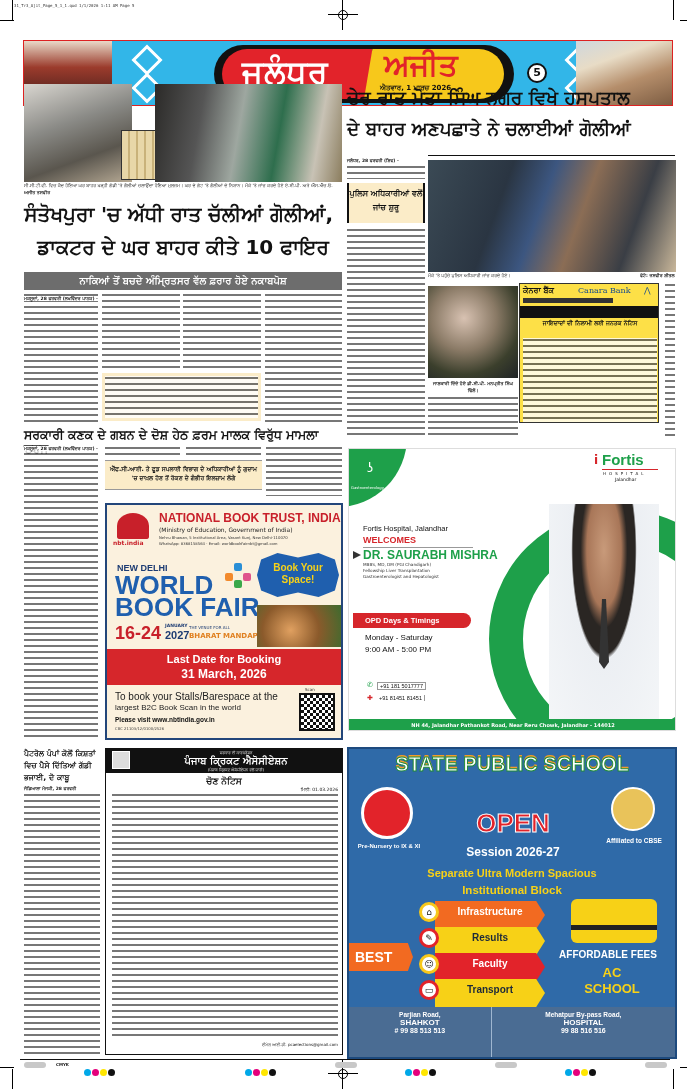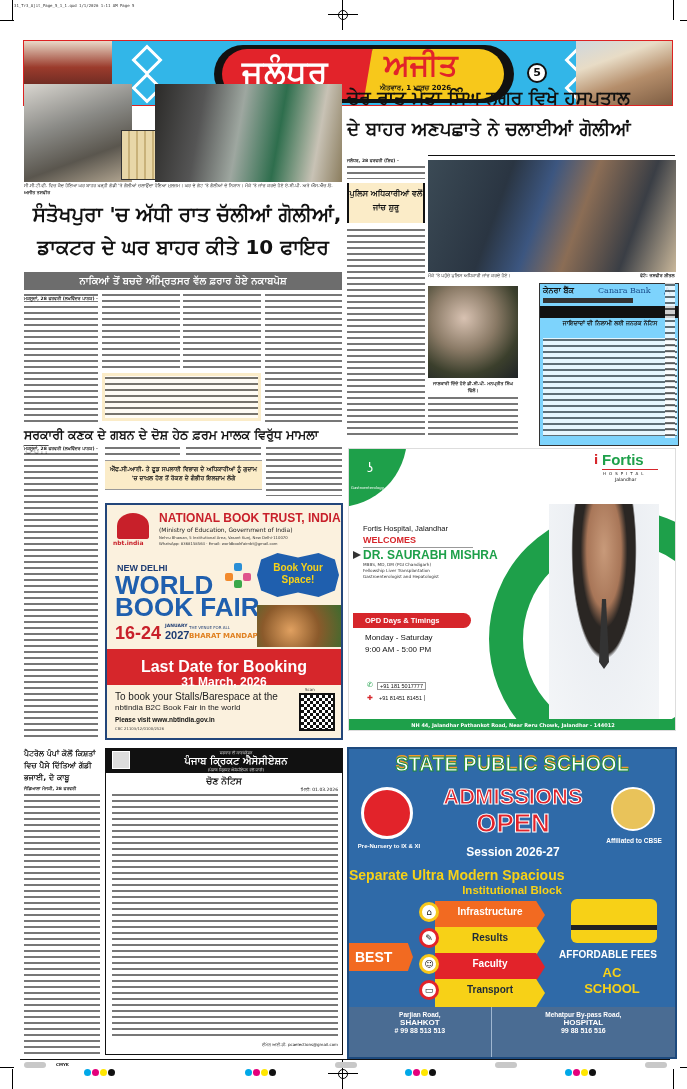--- a/index.html
+++ b/index.html
@@ -31,21 +31,21 @@
 .txt:after{content:""}
 .lines{background:repeating-linear-gradient(#fff 0 1px,#555 1px 3px,#fff 3px 6px);opacity:.8}
 .img{background:#888}
 .cap{font-size:4.6px;line-height:6.5px;color:#111;overflow:hidden}
 .rule{background:#111}
 
 .nbt{left:105px;top:503px;width:238px;height:237px;border:2px solid #23467a;background:#fbf1de;overflow:hidden}
 .fortis{left:348px;top:448px;width:328px;height:283px;background:#fff;border:1px solid #ddd;overflow:hidden}
 .sps{left:347px;top:747px;width:330px;height:312px;background:#2f6aa8;border:2px solid #1d4a7e;overflow:hidden}
 .notice{left:105px;top:748px;width:238px;height:307px;border:1.5px solid #111;background:#fff;overflow:hidden}
-.canara{left:539px;top:283px;width:140px;height:163px;border:1px solid #333;background:#7dd3fc;overflow:hidden}
+.canara{left:519px;top:283px;width:140px;height:140px;border:1px solid #333;background:#fde047;overflow:hidden}
 .arrow{height:28px;clip-path:polygon(0 0,92% 0,100% 50%,92% 100%,0 100%)}
 .hex{width:20px;height:20px;border-radius:50%;border:3px solid #f7c81b;background:#fff;font-size:9px;text-align:center;line-height:14px}
 .dots span{display:inline-block;width:7px;height:7px;border-radius:50%;margin-right:1px}
 </style>
 </head>
 <body>
 
 <div class="abs slug">31_Tr3_Ajit_Page_5_1_1.qxd  1/1/2026  1:11 AM  Page 5</div>
 <div class="abs reg" style="left:328px;top:0">
     <span></span>
@@ -79,21 +79,21 @@
     <div class="abs date">ਐਤਵਾਰ, 1 ਮਾਰਚ 2026</div>
   </div>
   <div class="abs pg">5</div>
 </div>
 
 <div class="abs img" style="left:24px;top:84px;width:108px;height:98px;background:linear-gradient(160deg,#d9d6d0,#8a8a86 40%,#5a564e 70%,#b7aa95)"></div>
 <div class="abs img" style="left:121px;top:130px;width:68px;height:50px;background:repeating-linear-gradient(90deg,#e8d7a8 0 6px,#c9b27a 6px 8px);border:1px solid #333"></div>
 <div class="abs img" style="left:155px;top:84px;width:187px;height:98px;background:linear-gradient(100deg,#2b2a28 0,#555 25%,#9ea7a0 45%,#2e6e4d 65%,#c8c2b5 85%,#8b7d5e)"></div>
 <div class="abs cap" style="left:24px;top:183px;width:316px;height:14px"><span>ਸੀ.ਸੀ.ਟੀ.ਵੀ. ਵਿਚ ਕੈਦ ਹੋਇਆ ਘਰ ਬਾਹਰ ਖੜ੍ਹੀ ਗੱਡੀ 'ਤੇ ਗੋਲੀਆਂ ਚਲਾਉਂਦਾ ਹੋਇਆ ਮੁਲਜ਼ਮ। ਘਰ ਦੇ ਗੇਟ 'ਤੇ ਗੋਲੀਆਂ ਦੇ ਨਿਸ਼ਾਨ। ਮੌਕੇ 'ਤੇ ਜਾਂਚ ਕਰਦੇ ਹੋਏ ਏ.ਸੀ.ਪੀ. ਅਤੇ ਐੱਸ.ਐੱਚ.ਓ.</span> <b>ਅਜੀਤ ਤਸਵੀਰ</b></div>
 
-<div class="abs head" style="left:28px;top:203px;width:318px;font-size:20px;text-align:center">ਸੰਤੋਖਪੁਰਾ 'ਚ ਅੱਧੀ ਰਾਤ ਚੱਲੀਆਂ ਗੋਲੀਆਂ,</div>
+<div class="abs head" style="left:15px;top:203px;width:318px;font-size:20px;text-align:right">ਸੰਤੋਖਪੁਰਾ 'ਚ ਅੱਧੀ ਰਾਤ ਚੱਲੀਆਂ ਗੋਲੀਆਂ,</div>
 <div class="abs head" style="left:24px;top:236px;width:318px;font-size:20px;text-align:center">ਡਾਕਟਰ ਦੇ ਘਰ ਬਾਹਰ ਕੀਤੇ 10 ਫਾਇਰ</div>
 <div class="abs" style="left:24px;top:272px;width:318px;height:18px;background:#6d6d6d;color:#fff;font-size:10px;font-weight:bold;text-align:center;line-height:18px">ਨਾਕਿਆਂ ਤੋਂ ਬਚਦੇ ਅੰਮ੍ਰਿਤਸਰ ਵੱਲ ਫ਼ਰਾਰ ਹੋਏ ਨਕਾਬਪੋਸ਼</div>
 
 <div class="abs txt lines" style="left:24px;top:293px;width:74px;height:130px"></div>
 <div class="abs txt lines" style="left:102px;top:293px;width:78px;height:76px"></div>
 <div class="abs txt lines" style="left:183px;top:293px;width:78px;height:76px"></div>
 <div class="abs txt lines" style="left:265px;top:293px;width:77px;height:130px"></div>
 <div class="abs" style="left:102px;top:373px;width:159px;height:48px;background:#fbecc8;padding:3px">
   <div class="txt lines" style="width:100%;height:100%"></div>
 </div>
@@ -124,25 +124,25 @@
     <span class="abs" style="left:9px;top:17px;width:8px;height:8px;background:#3aa84a;border-radius:2px"></span>
   </div>
   <div class="abs" style="left:150px;top:48px;width:82px;height:44px;background:#1f5fae;clip-path:polygon(5% 15%,25% 0,50% 10%,75% 0,95% 15%,100% 50%,95% 85%,75% 100%,50% 90%,25% 100%,5% 85%,0 50%);color:#f7d117;font-weight:bold;font-size:10px;text-align:center;padding-top:9px;line-height:12px;font-family:'Liberation Sans',sans-serif">Book Your Space!</div>
   <div class="abs" style="left:8px;top:118px;font-size:18px;font-weight:bold;color:#c8202a;font-family:'Liberation Sans',sans-serif">16-24</div>
   <div class="abs" style="left:58px;top:118px;font-size:4.5px;font-weight:bold;color:#1d3c73">JANUARY</div>
   <div class="abs" style="left:58px;top:124px;font-size:11px;font-weight:bold;color:#1d3c73;font-family:'Liberation Sans',sans-serif">2027</div>
   <div class="abs" style="left:82px;top:120px;font-size:4px;color:#1d3c73">THE VENUE FOR ALL</div>
   <div class="abs" style="left:82px;top:127px;font-size:7px;font-weight:bold;color:#e08020">BHARAT MANDAPAM</div>
   <div class="abs" style="left:150px;top:100px;width:84px;height:42px;background:radial-gradient(circle at 40% 60%,#e0a060,#8b5a2b 50%,#3d6b2e)"></div>
   <div class="abs" style="left:0;top:144px;width:234px;height:36px;background:#d6262b;color:#fff;text-align:center;font-weight:bold;font-family:'Liberation Sans',sans-serif">
-    <div style="font-size:16px;line-height:16px;padding-top:10px">Last Date for Booking</div>
+    <div style="font-size:11px;line-height:16px;padding-top:2px">Last Date for Booking</div>
     <div style="font-size:12px;line-height:15px">31 March, 2026</div>
   </div>
   <div class="abs" style="left:8px;top:186px;font-size:10px;color:#222;font-family:'Liberation Sans',sans-serif">To book your Stalls/Barespace at the</div>
-  <div class="abs" style="left:8px;top:198px;font-size:8px;color:#222;font-family:'Liberation Sans',sans-serif">nbtindia B2C Book Fair in the world</div>
+  <div class="abs" style="left:8px;top:198px;font-size:8px;color:#222;font-family:'Liberation Sans',sans-serif">largest B2C Book Scan in the world</div>
   <div class="abs" style="left:8px;top:211px;font-size:6.5px;font-weight:bold;color:#111;font-family:'Liberation Sans',sans-serif">Please visit www.nbtindia.gov.in</div>
   <div class="abs" style="left:8px;top:221px;font-size:3.8px;color:#444">CBC 21103/12/0100/2526</div>
   <div class="abs" style="left:198px;top:182px;font-size:4px;color:#333">Scan</div>
   <div class="abs" style="left:192px;top:188px;width:36px;height:38px;background:repeating-conic-gradient(#111 0 25%,#fff 0 50%) 0 0/6px 6px;border:2px solid #111"></div>
 </div>
 
 <div class="abs head" style="left:24px;top:748px;width:76px;font-size:7.8px;line-height:12px">ਪੈਟਰੋਲ ਪੰਪਾਂ ਕੋਲੋਂ ਕਿਸ਼ਤਾਂ ਵਿਚ ਪੈਸੇ ਦਿੱਤਿਆਂ ਗੱਡੀ ਭਜਾਈ, ਦੋ ਕਾਬੂ</div>
 <div class="abs" style="left:24px;top:786px;font-size:4.5px;font-weight:bold">ਜੰਡਿਆਲਾ ਮੰਜਕੀ, 28 ਫਰਵਰੀ</div>
 <div class="abs txt lines" style="left:24px;top:793px;width:76px;height:262px"></div>
 
@@ -210,26 +210,25 @@
   <div class="abs" style="left:28px;top:233px;font-size:5.5px;border:1px solid #999;padding:0 2px;font-family:'Liberation Sans',sans-serif">+91 181 5017777</div>
   <div class="abs" style="left:18px;top:245px;font-size:7px;color:#d6262b">✚</div>
   <div class="abs" style="left:28px;top:246px;font-size:5.5px;border-right:1px solid #999;padding:0 2px;font-family:'Liberation Sans',sans-serif">+91 81451 81451</div>
   <div class="abs" style="left:0;top:270px;width:328px;height:13px;background:#1ea04a;color:#fff;font-size:5px;text-align:center;line-height:13px;font-weight:bold">NH 44, Jalandhar Pathankot Road, Near Reru Chowk, Jalandhar - 144012</div>
 </div>
 
 <div class="abs sps">
   <div class="abs" style="left:0;top:4px;width:326px;text-align:center;font-size:20px;font-weight:bold;color:#fff;font-family:'Liberation Sans',sans-serif;-webkit-text-stroke:1px #1e8a3a;text-shadow:0 -2px 0 #f39c2a">STATE PUBLIC SCHOOL</div>
   <div class="abs" style="left:12px;top:38px;width:52px;height:52px;border-radius:50%;background:#e2232a;border:3px solid #fff"></div>
   <div class="abs" style="left:4px;top:94px;width:72px;text-align:center;font-size:6px;color:#fff;font-weight:bold;font-family:'Liberation Sans',sans-serif">Pre-Nursery to IX &amp; XI</div>
-  <div class="abs" style="left:84px;top:36px;width:160px;text-align:center;font-size:22px;font-weight:bold;color:#e2232a;font-family:'Liberation Sans',sans-serif;-webkit-text-stroke:1px #fff;line-height:24px">ADMISSIONS</div>
   <div class="abs" style="left:84px;top:60px;width:160px;text-align:center;font-size:26px;font-weight:bold;color:#e2232a;font-family:'Liberation Sans',sans-serif;-webkit-text-stroke:1px #fff;line-height:28px">OPEN</div>
   <div class="abs" style="left:84px;top:96px;width:160px;text-align:center;font-size:12px;font-weight:bold;color:#fff;font-family:'Liberation Sans',sans-serif">Session 2026-27</div>
   <div class="abs" style="left:262px;top:38px;width:44px;height:44px;border-radius:50%;background:#e9c35a;border:2px solid #fff"></div>
   <div class="abs" style="left:252px;top:88px;width:66px;text-align:center;font-size:6.5px;color:#fff;font-weight:bold;font-family:'Liberation Sans',sans-serif">Affiliated to CBSE</div>
-  <div class="abs" style="left:0;top:118px;width:326px;font-size:14px;font-weight:bold;color:#f7d117;font-family:'Liberation Sans',sans-serif">Separate Ultra Modern Spacious</div>
+  <div class="abs" style="left:0;top:118px;width:326px;text-align:center;font-size:11px;font-weight:bold;color:#f7d117;font-family:'Liberation Sans',sans-serif">Separate Ultra Modern Spacious</div>
   <div class="abs" style="left:0;top:135px;width:326px;text-align:center;font-size:11.5px;font-weight:bold;color:#f7d117;font-family:'Liberation Sans',sans-serif">Institutional Block</div>
   <div class="abs arrow" style="left:0;top:194px;width:64px;height:28px;background:#f26a21;color:#fff;font-size:14px;font-weight:bold;line-height:28px;padding-left:6px;font-family:'Liberation Sans',sans-serif">BEST</div>
   <div class="abs arrow" style="left:86px;top:152px;width:110px;background:#f26a21;color:#fff;font-size:10px;font-weight:bold;line-height:22px;text-align:center;font-family:'Liberation Sans',sans-serif">Infrastructure</div>
   <div class="abs arrow" style="left:86px;top:178px;width:110px;background:#f7d117;color:#1d2a3a;font-size:10px;font-weight:bold;line-height:22px;text-align:center;font-family:'Liberation Sans',sans-serif">Results</div>
   <div class="abs arrow" style="left:86px;top:204px;width:110px;background:#e2232a;color:#fff;font-size:10px;font-weight:bold;line-height:22px;text-align:center;font-family:'Liberation Sans',sans-serif">Faculty</div>
   <div class="abs arrow" style="left:86px;top:230px;width:110px;background:#f7d117;color:#1d2a3a;font-size:10px;font-weight:bold;line-height:22px;text-align:center;font-family:'Liberation Sans',sans-serif">Transport</div>
   <div class="abs hex" style="left:70px;top:153px">⌂</div>
   <div class="abs hex" style="left:70px;top:179px;border-color:#e2232a">✎</div>
   <div class="abs hex" style="left:70px;top:205px">☺</div>
   <div class="abs hex" style="left:70px;top:231px;border-color:#e2232a">▭</div>

